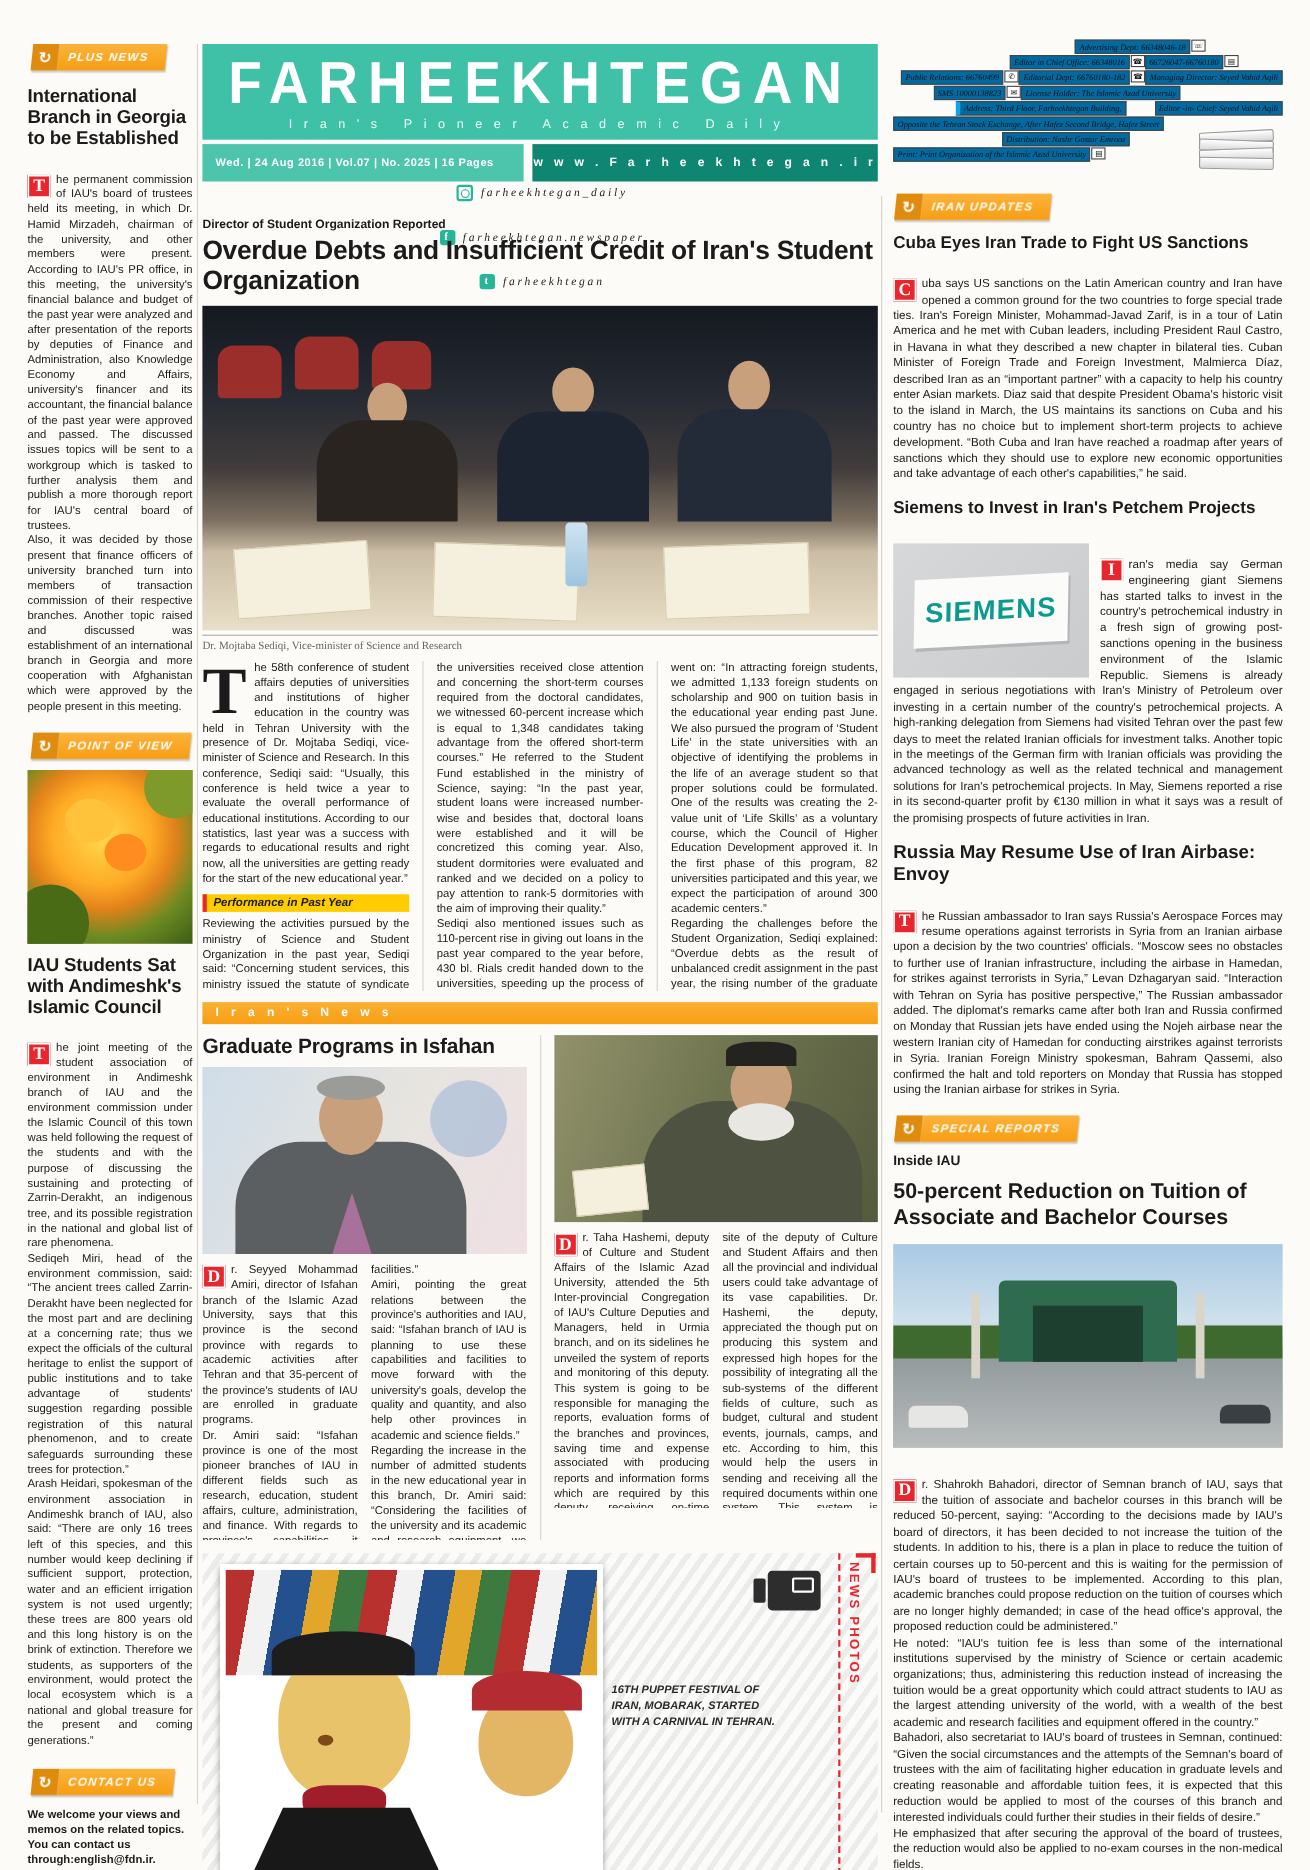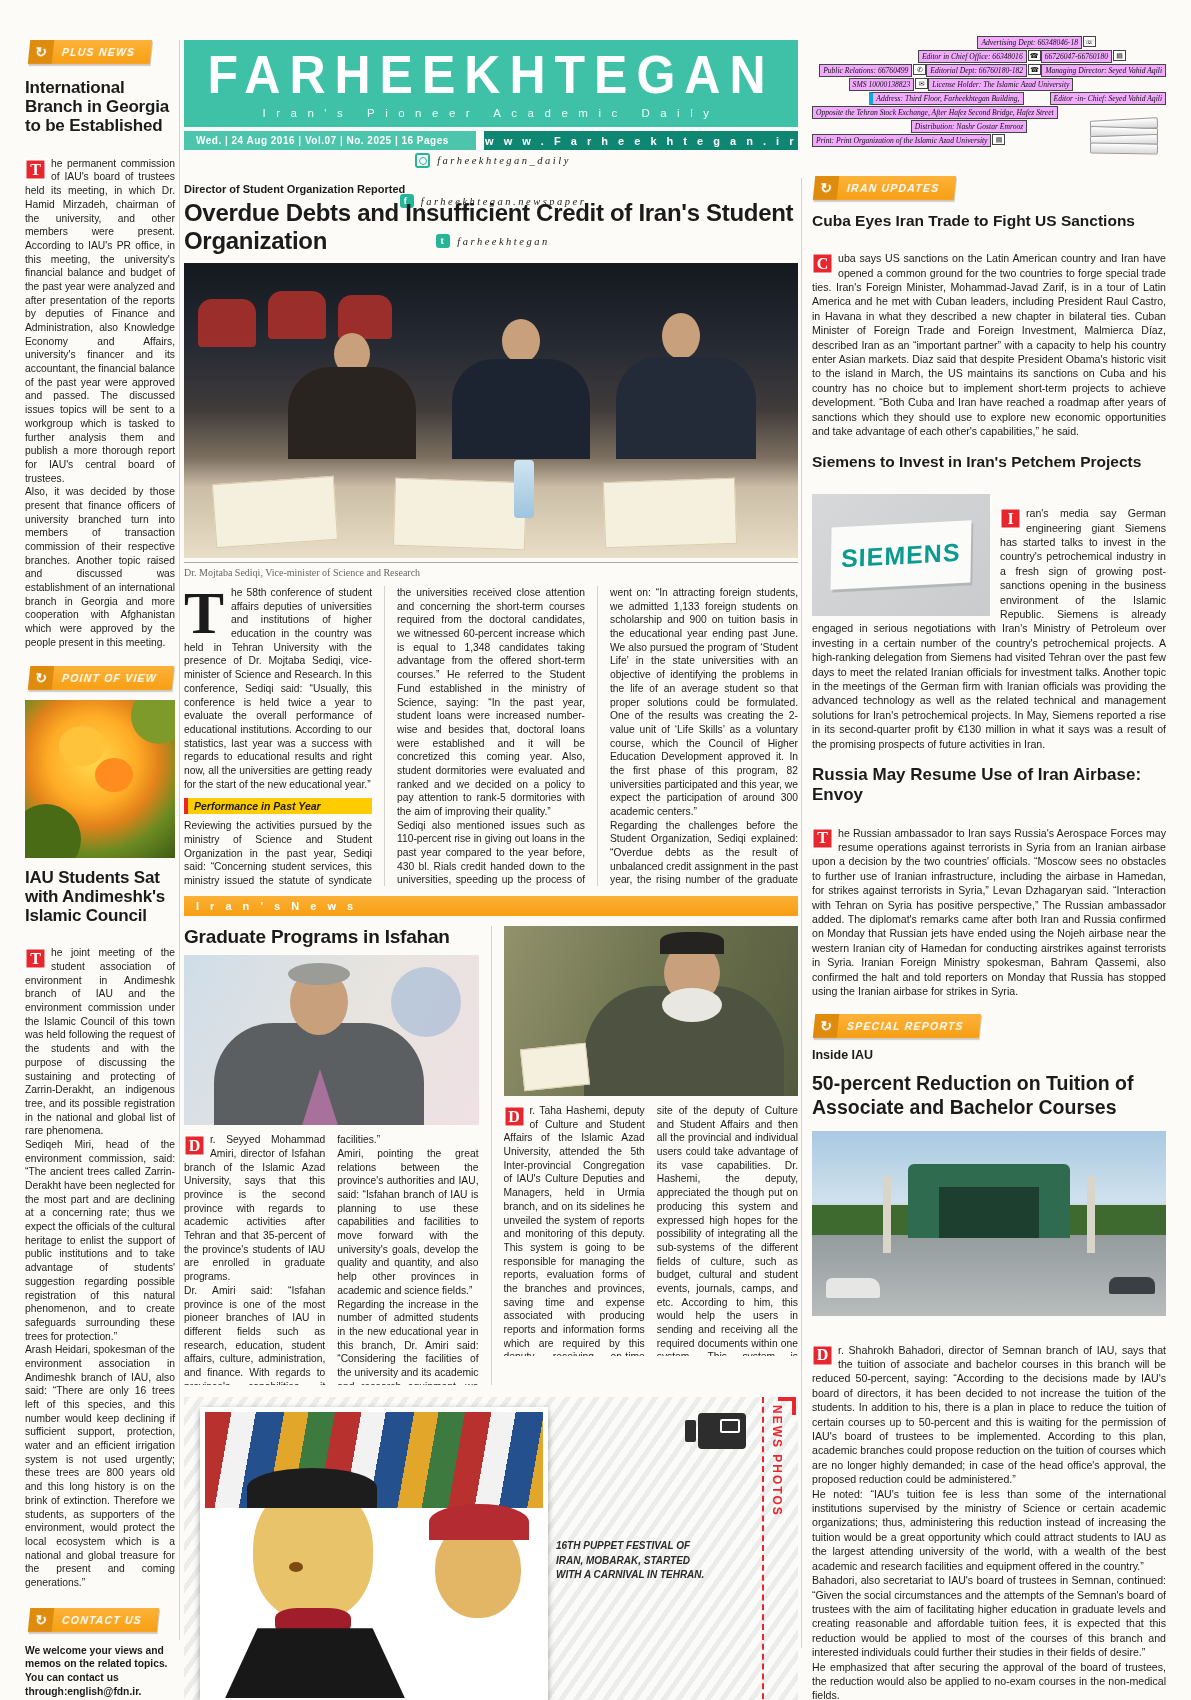--- a/index.html
+++ b/index.html
@@ -22,37 +22,37 @@
        box-shadow:inset 0 0 0 1.5px #fff,inset 0 0 0 3px #e8262d;}
   .dropcap-blk{float:left;font-size:60px;line-height:48px;font-weight:bold;margin:3px 7px 0 0;
        font-family:"Liberation Serif",serif;}
   .caption{font-family:"Liberation Serif",serif;font-size:10px;color:#666;border-top:1px solid #aaa;
        padding-top:4px;margin-top:4px;}
   
   .mast{background:#3fc1a7;padding:10px 12px 8px 12px;text-align:center;}
   .mast .title{color:#fff;font-weight:bold;font-size:50px;line-height:1;letter-spacing:9px;
        transform:scaleY(1.08);white-space:nowrap;}
   .mast .sub{color:#eafff9;font-size:11.5px;letter-spacing:10.5px;margin-top:7px;white-space:nowrap;}
-  .bars{display:flex;height:19px;margin-top:4px;}
+  .bars{display:flex;height:34px;margin-top:4px;}
   .bar-date{background:#4cc5ac;color:#fff;font-size:10px;font-weight:bold;display:flex;align-items:center;
        padding:0 12px;letter-spacing:.5px;width:268px;}
   .bar-web{background:#0f8671;color:#fff;font-weight:bold;font-size:11px;letter-spacing:3.5px;
        display:flex;align-items:center;justify-content:center;flex:1;margin-left:8px;}
   .social{display:flex;align-items:center;gap:26px;height:22px;margin-top:3px;padding-left:4px;flex-direction:column;}
   .social .it{display:flex;align-items:center;gap:7px;font-family:"Liberation Serif",serif;font-style:italic;
        font-size:10.5px;letter-spacing:2.5px;color:#222;}
   .icon-ig{width:11px;height:11px;border:2px solid #27b598;border-radius:3px;position:relative;display:inline-block;}
   .icon-ig::after{content:"";position:absolute;inset:1.5px;border:1.5px solid #27b598;border-radius:50%;}
   .icon-fb,.icon-tw{width:14px;height:14px;background:#27b598;color:#fff;border-radius:3px;text-align:center;
        font:bold 10px/14px "Liberation Serif",serif;display:inline-block;}
   .icon-fb::after{content:"f";} .icon-tw::after{content:"t";}
   
   .infobox{position:relative;font-family:"Liberation Serif",serif;font-size:7.6px;color:#111;height:132px;}
   .irow{display:flex;justify-content:flex-end;margin-bottom:1px;}
-  .icell{border:1px solid #444;background:#f0abfc;padding:1px 3px;white-space:nowrap;font-style:italic;}
+  .icell{border:1px solid #444;background:#0369a1;padding:1px 3px;white-space:nowrap;font-style:italic;}
   .mini{width:11px;height:9px;border:1px solid #444;background:#fff;margin-left:1px;display:flex;
         align-items:center;justify-content:center;font-size:7px;}
   .npstack{position:absolute;right:2px;bottom:0;width:74px;height:46px;}
   .npbar{width:66px;height:9px;background:linear-gradient(#ffffff,#d8d8d8);border:1px solid #9a9a9a;
         border-radius:2px;margin-top:-3px;}
   
   .ph{position:relative;overflow:hidden;}
   .ph-conf{height:295px;background:linear-gradient(180deg,#14181f 0%,#262a33 28%,#413c3b 50%,#7c6f60 66%,#cbbda6 76%,#e9dec7 100%);}
   .chair{position:absolute;background:#a8302a;border-radius:14px 14px 4px 4px;opacity:.9;}
   .torso{position:absolute;background:#1d2431;border-radius:42px 42px 0 0;}
@@ -83,21 +83,21 @@
   .photos-panel{position:relative;height:312px;margin-top:12px;
         background:repeating-linear-gradient(125deg,#ececea 0 5px,#fbfbfa 5px 12px);}
   .vtext{position:absolute;right:14px;top:8px;writing-mode:vertical-rl;color:#e8262d;font-weight:bold;
         font-size:12px;letter-spacing:2px;}
   .dash{position:absolute;right:34px;top:0;bottom:0;border-right:2px dashed #e8262d;}
   .corner{position:absolute;width:14px;height:14px;border:4px solid #e8262d;}
   .cam{position:absolute;right:52px;top:16px;width:48px;height:36px;background:#2d2d2d;border-radius:4px;}
   .cam::before{content:"";position:absolute;left:-13px;top:7px;width:11px;height:22px;background:#2d2d2d;border-radius:2px;}
   .cam::after{content:"";position:absolute;right:6px;top:6px;width:16px;height:10px;border:2px solid #fff;border-radius:2px;}
   .pup-caption{position:absolute;left:372px;top:118px;width:158px;font-style:italic;font-weight:bold;
-        font-size:10px;line-height:1.45;color:#2a2a2a;margin-top:24px;}
+        font-size:10px;line-height:1.45;color:#2a2a2a;}
   
   .r-head{font-size:15.5px;font-weight:bold;margin:0 0 7px 0;line-height:1.15;}
   .r-txt{font-size:10.6px;line-height:1.36;text-align:justify;white-space:pre-line;}
   .kicker-sm{font-size:12.5px;font-weight:bold;margin:4px 0 10px 0;}
   .h-special{font-size:19.5px;font-weight:bold;line-height:1.2;margin:0 0 12px 0;}
   .cols2{display:flex;gap:12px;}
   .cols2>div{flex:1;}
   .colrule{border-left:1px solid #d8d3ca;padding-left:12px;}
 </style>
 </head>

